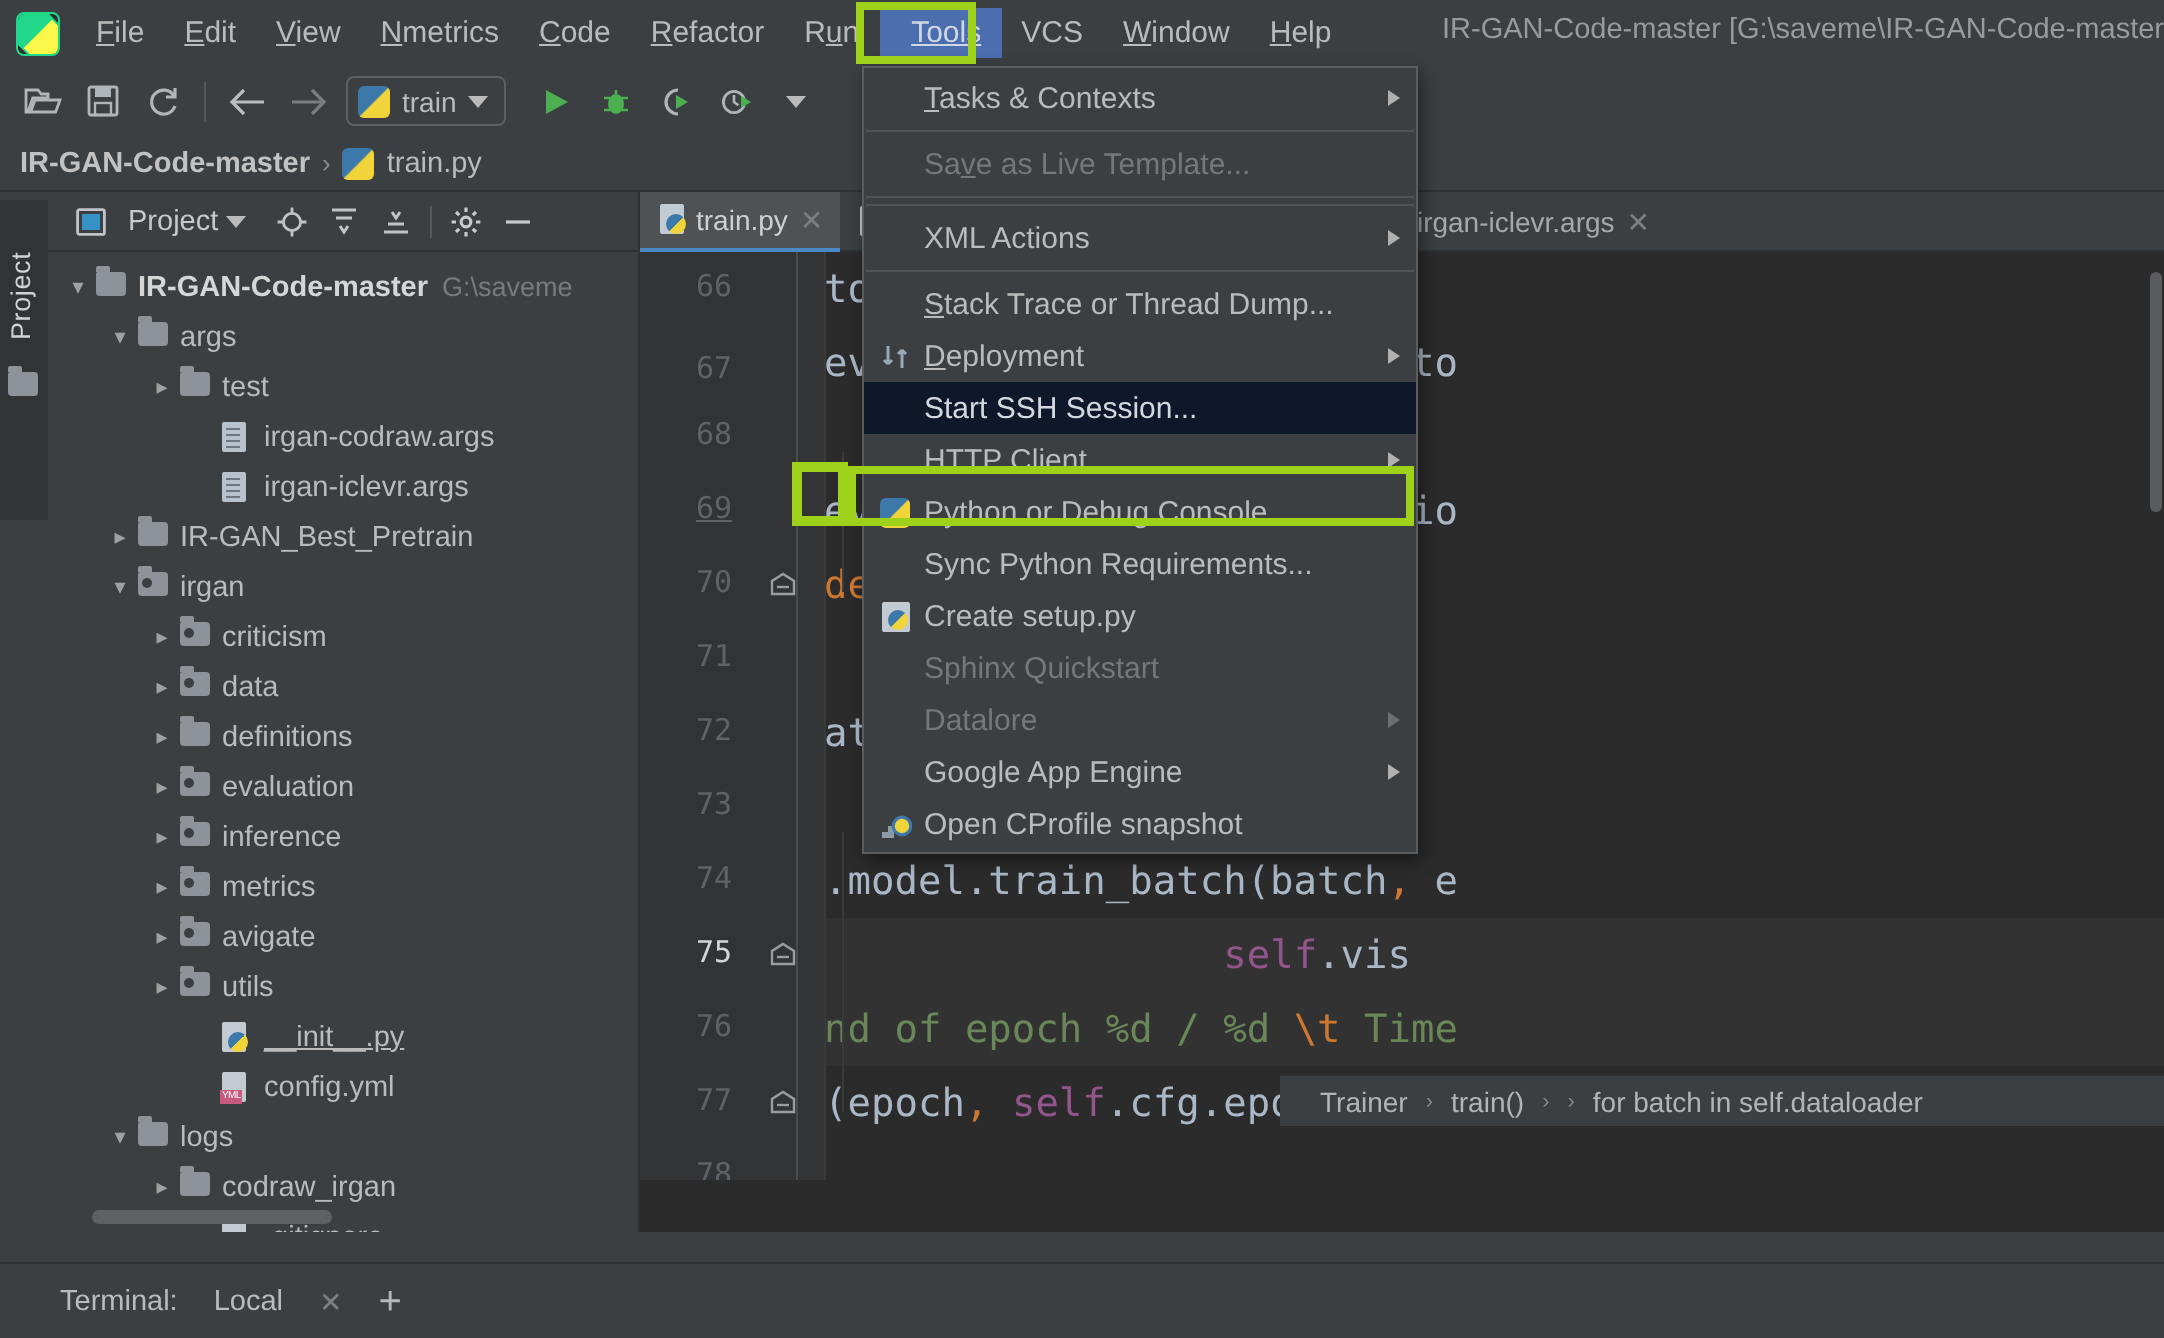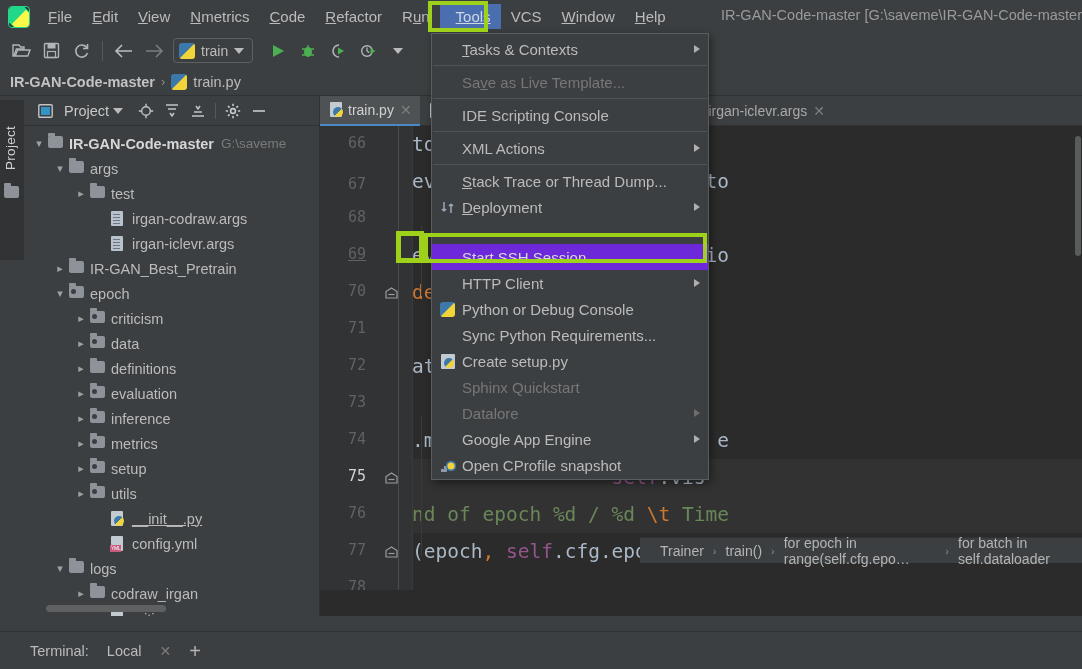--- a/index.html
+++ b/index.html
@@ -183,21 +183,21 @@
   .dropdown {
     position: absolute; left: 431px; top: 33px; width: 278px;
     background: #3c3f41; border: 1px solid #5a5c5e; z-index: 20;
     box-shadow: 2px 3px 8px rgba(0,0,0,.45); padding: 2px 0 1px 0;
   }
   .dd-item {
     height: 26px; display: flex; align-items: center; position: relative;
     font-size: 15px; color: #bbbbbb; padding-left: 30px; padding-right: 10px;
   }
   .dd-item.disabled { color: #777777; }
-  .dd-item.sel { background: #6d28d9; color: #d3d8e0; margin-top: 24px; }
+  .dd-item.sel { background: #0f172a; color: #d3d8e0; }
   .dd-item .sub { position: absolute; right: 8px; width:0;height:0;
      border-top:4.5px solid transparent;border-bottom:4.5px solid transparent;border-left:6px solid #b0b0b0; }
   .dd-item.disabled .sub { border-left-color:#6e6e6e; }
   .dd-item .ddic { position: absolute; left: 7px; width: 17px; height: 17px; display:flex;align-items:center;justify-content:center; }
   .dd-sep { height: 1px; background: #515456; margin: 3px 1px; }
   .u { text-decoration: underline; }
 
   .ssh-hl {
     position: absolute; left: 424px; top: 233px; width: 283px; height: 30px;
     border: 4px solid #9ed119; z-index: 40; pointer-events: none; box-sizing: border-box;
@@ -398,21 +398,21 @@
           <span class="ic">
             <div class="fold"></div>
           </span>
           <span class="nm">IR-GAN_Best_Pretrain</span>
         </div>
         <div class="row" style="padding-left: 29px;">
           <span class="arrow">▾</span>
           <span class="ic">
             <div class="fold src"></div>
           </span>
-          <span class="nm">epoch</span>
+          <span class="nm">irgan</span>
         </div>
         <div class="row" style="padding-left: 50px;">
           <span class="arrow">▸</span>
           <span class="ic">
             <div class="fold src"></div>
           </span>
           <span class="nm">criticism</span>
         </div>
         <div class="row" style="padding-left: 50px;">
           <span class="arrow">▸</span>
@@ -447,21 +447,21 @@
           <span class="ic">
             <div class="fold src"></div>
           </span>
           <span class="nm">metrics</span>
         </div>
         <div class="row" style="padding-left: 50px;">
           <span class="arrow">▸</span>
           <span class="ic">
             <div class="fold src"></div>
           </span>
-          <span class="nm">setup</span>
+          <span class="nm">avigate</span>
         </div>
         <div class="row" style="padding-left: 50px;">
           <span class="arrow">▸</span>
           <span class="ic">
             <div class="fold src"></div>
           </span>
           <span class="nm">utils</span>
         </div>
         <div class="row" style="padding-left: 71px; text-decoration: underline;">
           <span class="arrow"></span>
@@ -586,39 +586,35 @@
       <div class="scrollbar-v">
         <div class="thumb" style="top:10px;height:120px;"></div>
       </div>
     </div>
 
     <div class="breadcrumbs" id="bcs">
         <span class="bc">Trainer</span>
         <span class="bsep">›</span>
         <span class="bc">train()</span>
         <span class="bsep">›</span>
-        <span class="bc">for epoch in range(self.cfg.epo…</span>
         <span class="bsep">›</span>
         <span class="bc">for batch in self.dataloader</span>
       </div>
   </div>
 
   <div class="dropdown" id="ddmenu">
       <div class="dd-item">
         <span><span class="u">T</span>asks &amp; Contexts</span>
         <span class="sub"></span>
       </div>
       <div class="dd-sep"></div>
       <div class="dd-item disabled">
         <span>Sa<span class="u">v</span>e as Live Template...</span>
       </div>
       <div class="dd-sep"></div>
-      <div class="dd-item">
-        <span>IDE Scripting Console</span>
-      </div>
       <div class="dd-sep"></div>
       <div class="dd-item">
         <span>XML Actions</span>
         <span class="sub"></span>
       </div>
       <div class="dd-sep"></div>
       <div class="dd-item">
         <span><span class="u">S</span>tack Trace or Thread Dump...</span>
       </div>
       <div class="dd-item">

